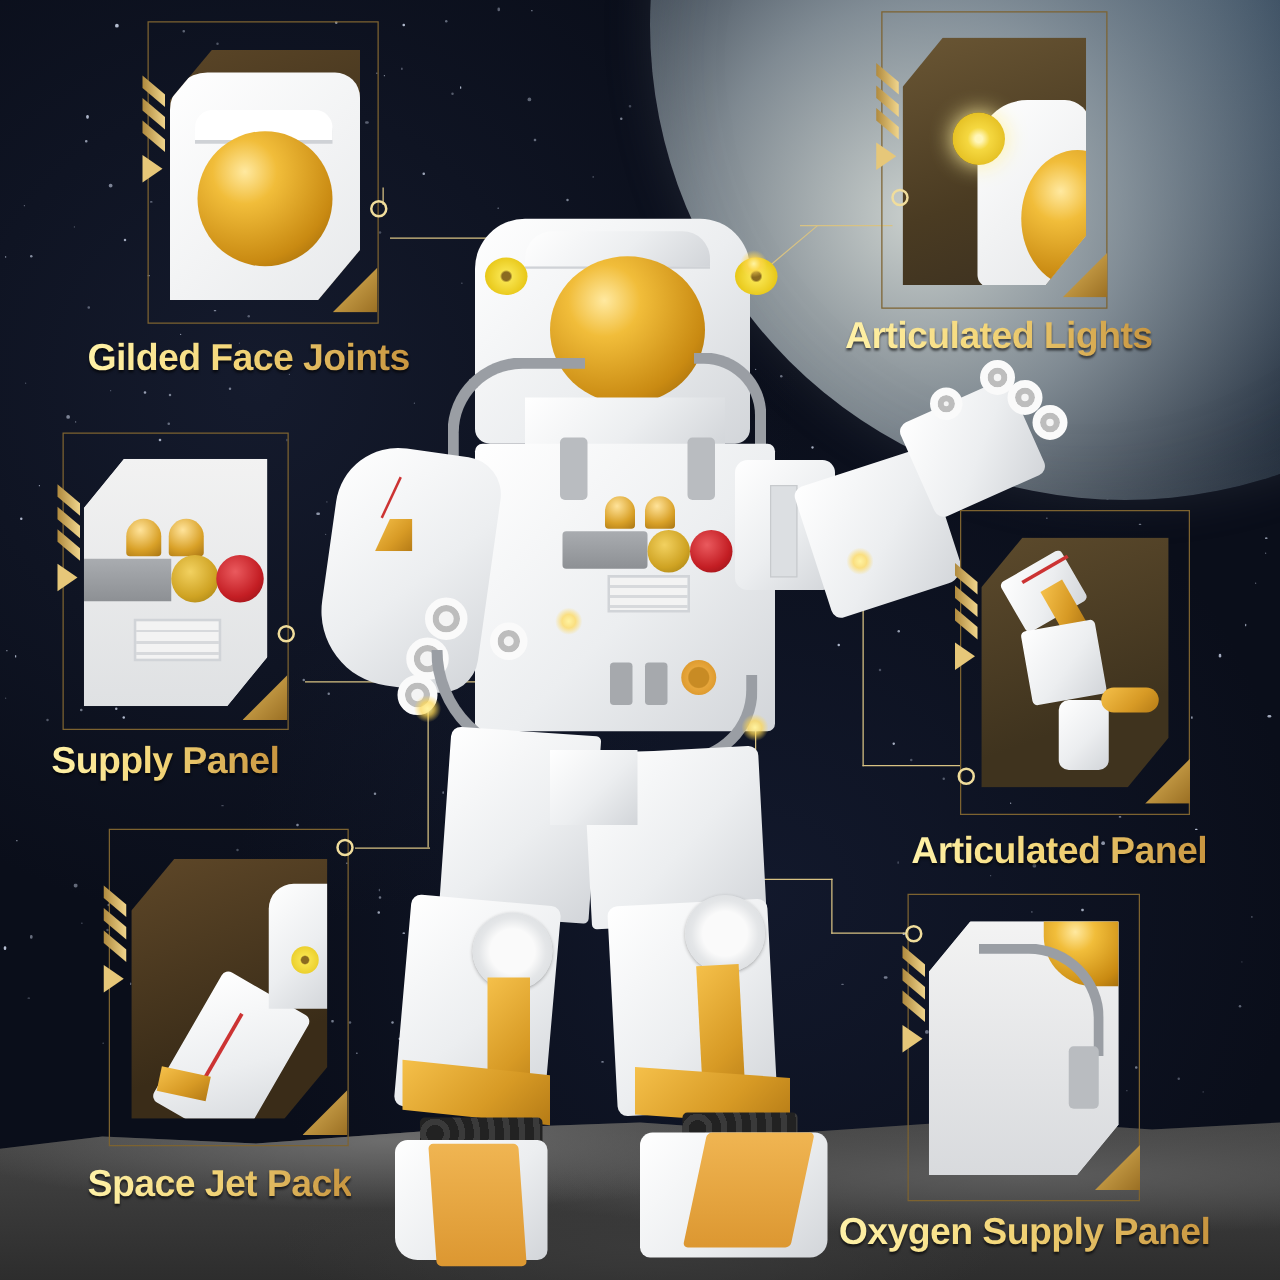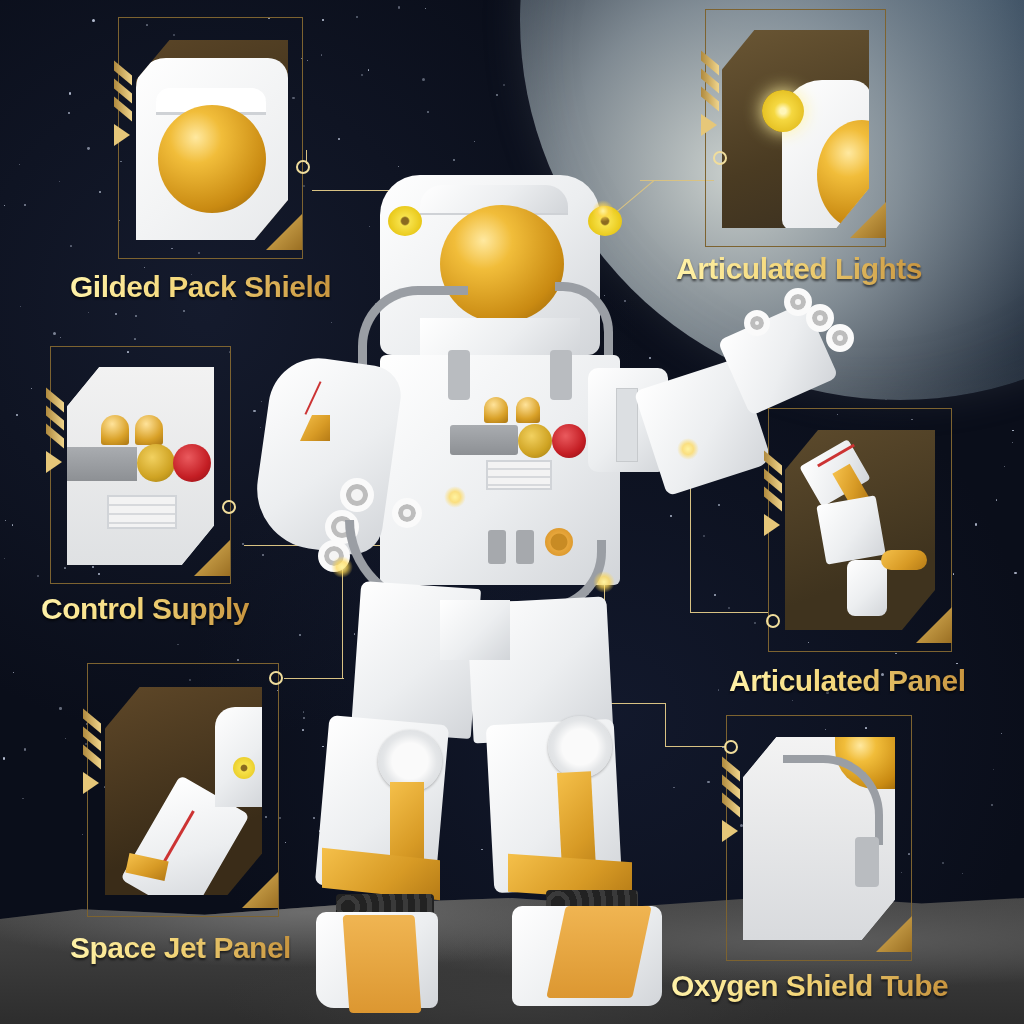--- a/index.html
+++ b/index.html
@@ -466,21 +466,21 @@
     <div class="visor" style="left:22px;top:65px;width:108px;height:108px;"></div>
   </div>
   <div class="stripes" style="left:114px;top:68px;">
       <i style="top:0"></i>
       <i style="top:18px"></i>
       <i style="top:36px"></i>
       <b></b>
     </div>
   <div class="corner-tri" style="left:266px;top:214px;"></div>
   <div class="node" style="left:296px;top:160px;"></div>
-  <div class="label" style="left:70px;top:270px;">Gilded Pack Shield</div>
+  <div class="label" style="left:70px;top:270px;">Gilded Face Joints</div>
 </div>
 
 <div class="callout" style="left:0;top:0;">
   <div class="frame" style="left:705px;top:9px;width:181px;height:238px;"></div>
   <div class="photo" style="left:722px;top:30px;width:147px;height:198px;background:linear-gradient(160deg,#6a5634,#4a3b22 60%,#3b3020);">
     <div style="position:absolute;left:60px;top:50px;width:90px;height:150px;background:linear-gradient(135deg,#fff,#e4e6e8);border-radius:40px 20px 0 10px;"></div>
     <div class="visor" style="left:95px;top:90px;width:90px;height:110px;"></div>
     <div class="stud" style="left:40px;top:60px;width:42px;height:42px;background:radial-gradient(circle,#fff6b8 0 10%,#f5d840 30%,#e4bf22 75%);box-shadow:0 0 18px #fff2a0;"></div>
   </div>
   <div class="stripes" style="left:701px;top:58px;">
@@ -506,21 +506,21 @@
     <div style="position:absolute;left:40px;top:128px;width:70px;height:34px;border:2px solid #d1d4d8;background:repeating-linear-gradient(#f3f3f3 0 7px,#d7d9dc 7px 9px);"></div>
   </div>
   <div class="stripes" style="left:46px;top:395px;">
       <i style="top:0"></i>
       <i style="top:18px"></i>
       <i style="top:36px"></i>
       <b></b>
     </div>
   <div class="corner-tri" style="left:194px;top:540px;"></div>
   <div class="node" style="left:222px;top:500px;"></div>
-  <div class="label" style="left:41px;top:592px;">Control Supply</div>
+  <div class="label" style="left:41px;top:592px;">Supply Panel</div>
 </div>
 
 <div class="callout" style="left:0;top:0;">
   <div class="frame" style="left:768px;top:408px;width:184px;height:244px;"></div>
   <div class="photo" style="left:785px;top:430px;width:150px;height:200px;background:linear-gradient(160deg,#5c4a2c,#3f331e 70%);">
     <div class="white" style="position:absolute;left:22px;top:20px;width:56px;height:46px;transform:rotate(-30deg);border-radius:4px;"></div>
     <div style="position:absolute;left:30px;top:24px;width:42px;height:3px;background:#c33;transform:rotate(-30deg);"></div>
     <div class="gold" style="position:absolute;left:56px;top:36px;width:20px;height:40px;transform:rotate(-30deg);"></div>
     <div class="white" style="position:absolute;left:36px;top:70px;width:60px;height:60px;transform:rotate(-10deg);border-radius:4px;"></div>
     <div class="white" style="position:absolute;left:62px;top:130px;width:40px;height:56px;border-radius:8px;"></div>
@@ -547,33 +547,33 @@
     <div class="gold" style="position:absolute;left:22px;top:170px;width:40px;height:20px;transform:rotate(12deg);"></div>
   </div>
   <div class="stripes" style="left:83px;top:716px;">
       <i style="top:0"></i>
       <i style="top:18px"></i>
       <i style="top:36px"></i>
       <b></b>
     </div>
   <div class="corner-tri" style="left:242px;top:872px;"></div>
   <div class="node" style="left:269px;top:671px;"></div>
-  <div class="label" style="left:70px;top:931px;">Space Jet Panel</div>
+  <div class="label" style="left:70px;top:931px;">Space Jet Pack</div>
 </div>
 
 <div class="callout" style="left:0;top:0;">
   <div class="frame" style="left:726px;top:715px;width:186px;height:246px;"></div>
   <div class="photo" style="left:743px;top:737px;width:152px;height:203px;background:#e6e7e9;">
     <div style="position:absolute;left:0;top:0;width:152px;height:203px;background:linear-gradient(#f3f3f3,#d8dadd);"></div>
     <div class="visor" style="left:92px;top:-10px;width:72px;height:62px;border-radius:0 0 10px 40px;"></div>
     <div class="hose" style="left:40px;top:18px;width:100px;height:90px;border-width:8px 8px 0 0;border-radius:0 60px 0 0;"></div>
     <div style="position:absolute;left:112px;top:100px;width:24px;height:50px;background:#b9bcc0;border-radius:4px;"></div>
   </div>
   <div class="stripes" style="left:722px;top:764px;">
       <i style="top:0"></i>
       <i style="top:18px"></i>
       <i style="top:36px"></i>
       <b></b>
     </div>
   <div class="corner-tri" style="left:876px;top:916px;"></div>
   <div class="node" style="left:724px;top:740px;"></div>
-  <div class="label" style="left:671px;top:969px;">Oxygen Shield Tube</div>
+  <div class="label" style="left:671px;top:969px;">Oxygen Supply Panel</div>
 </div>
 
 </body></html>

